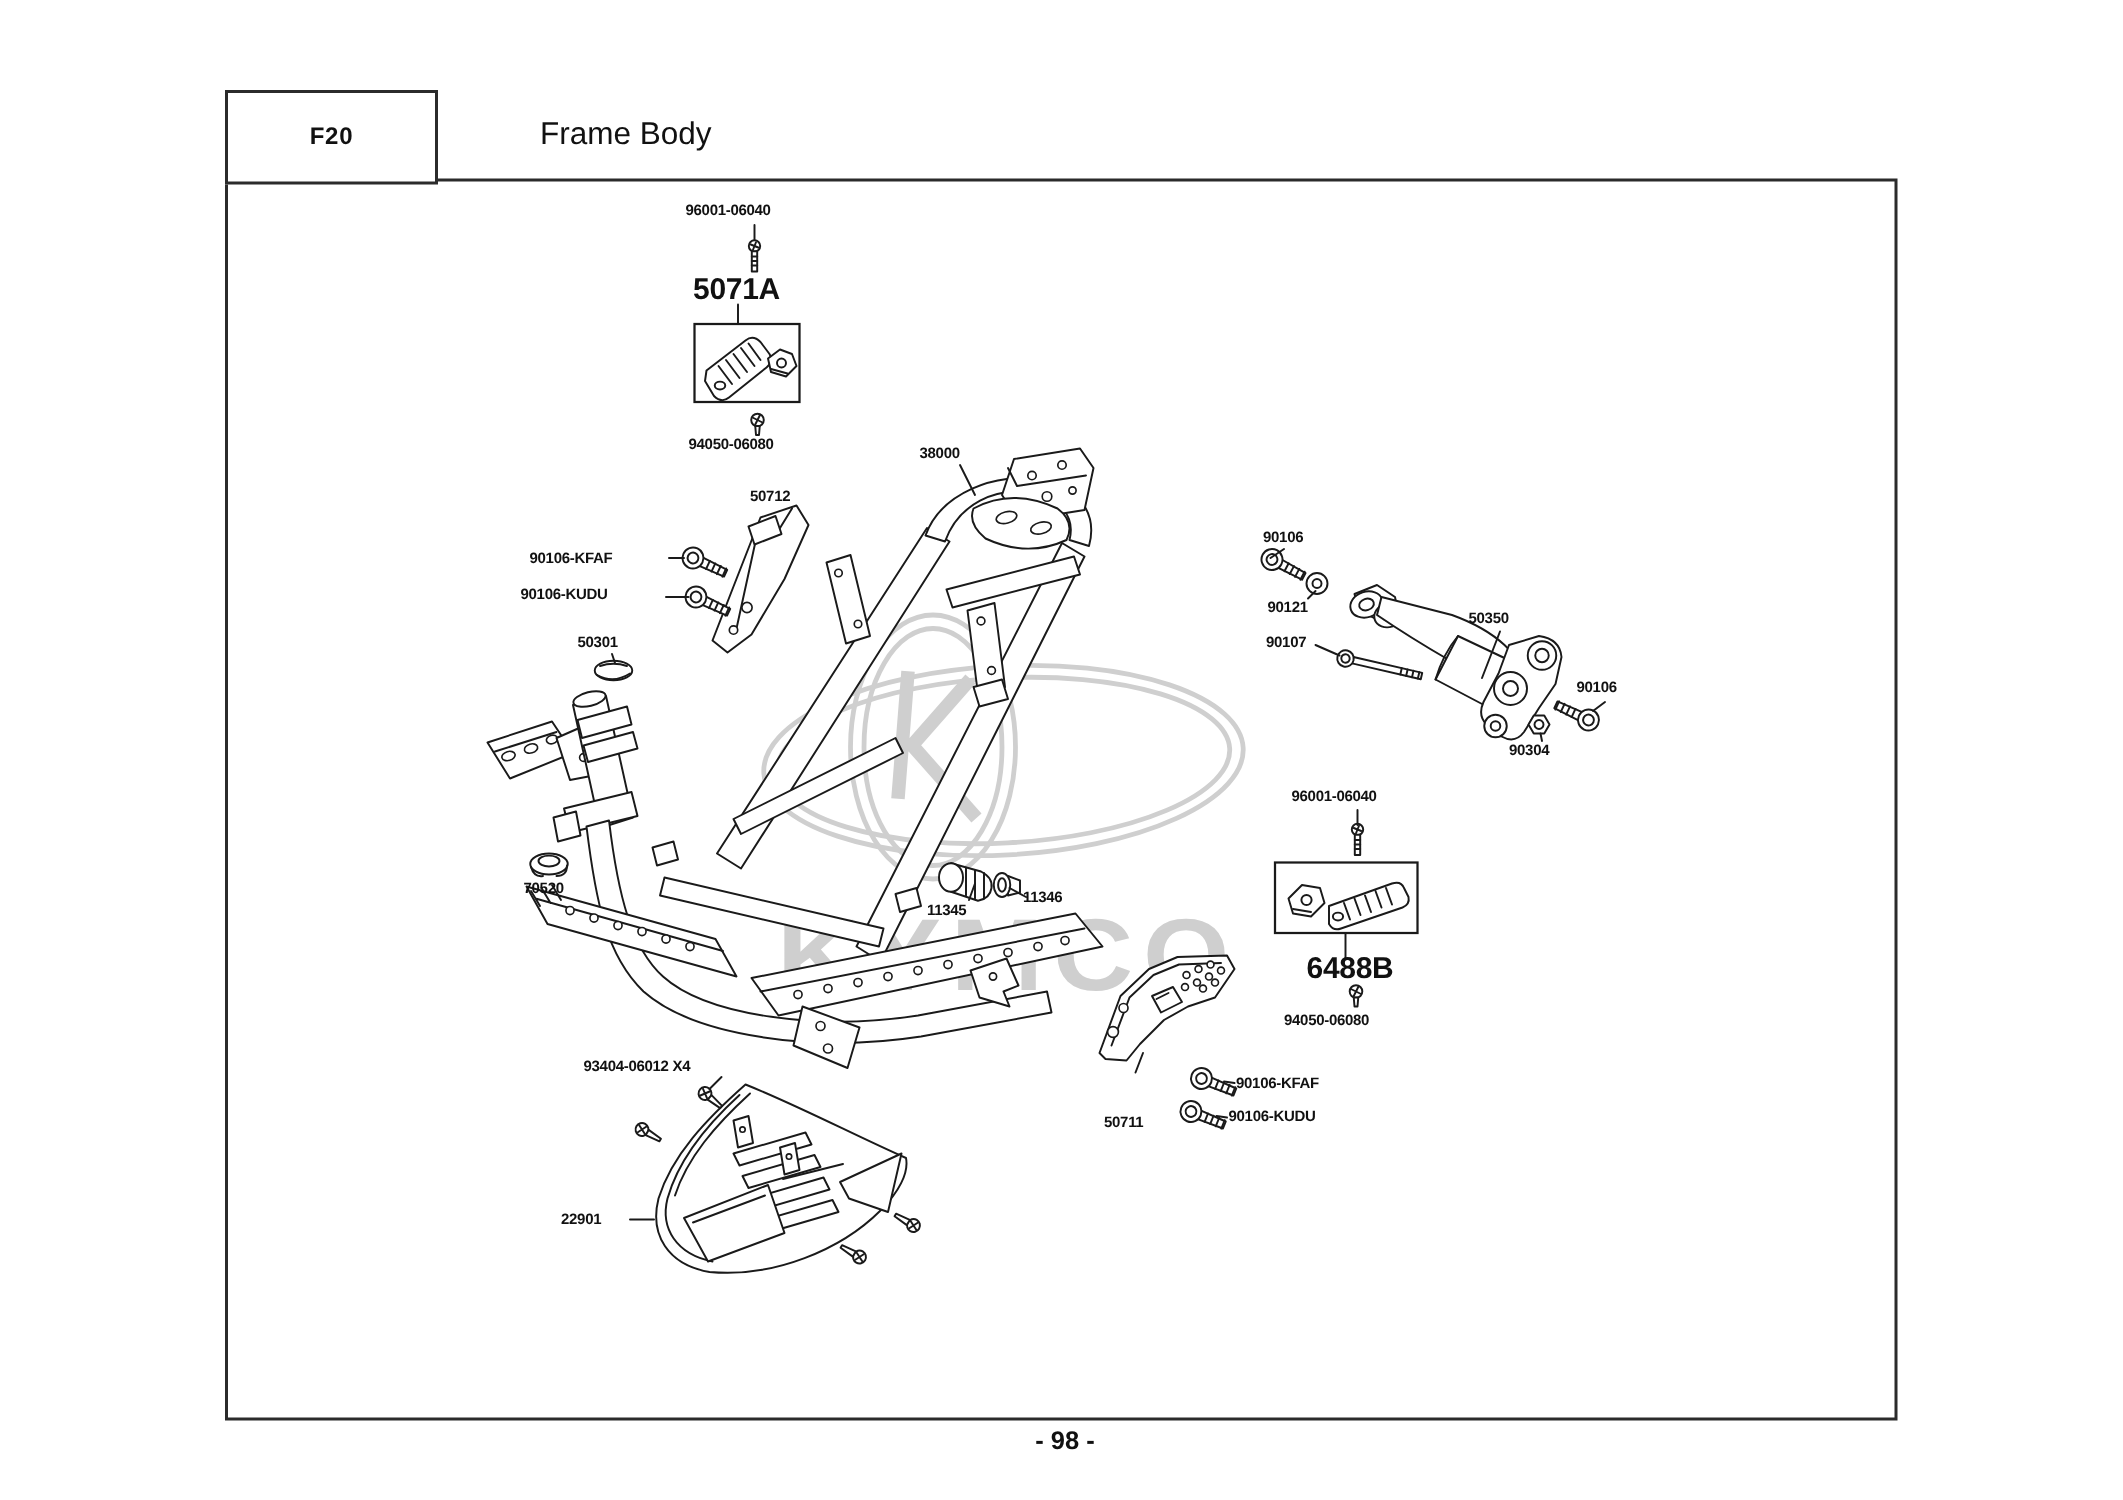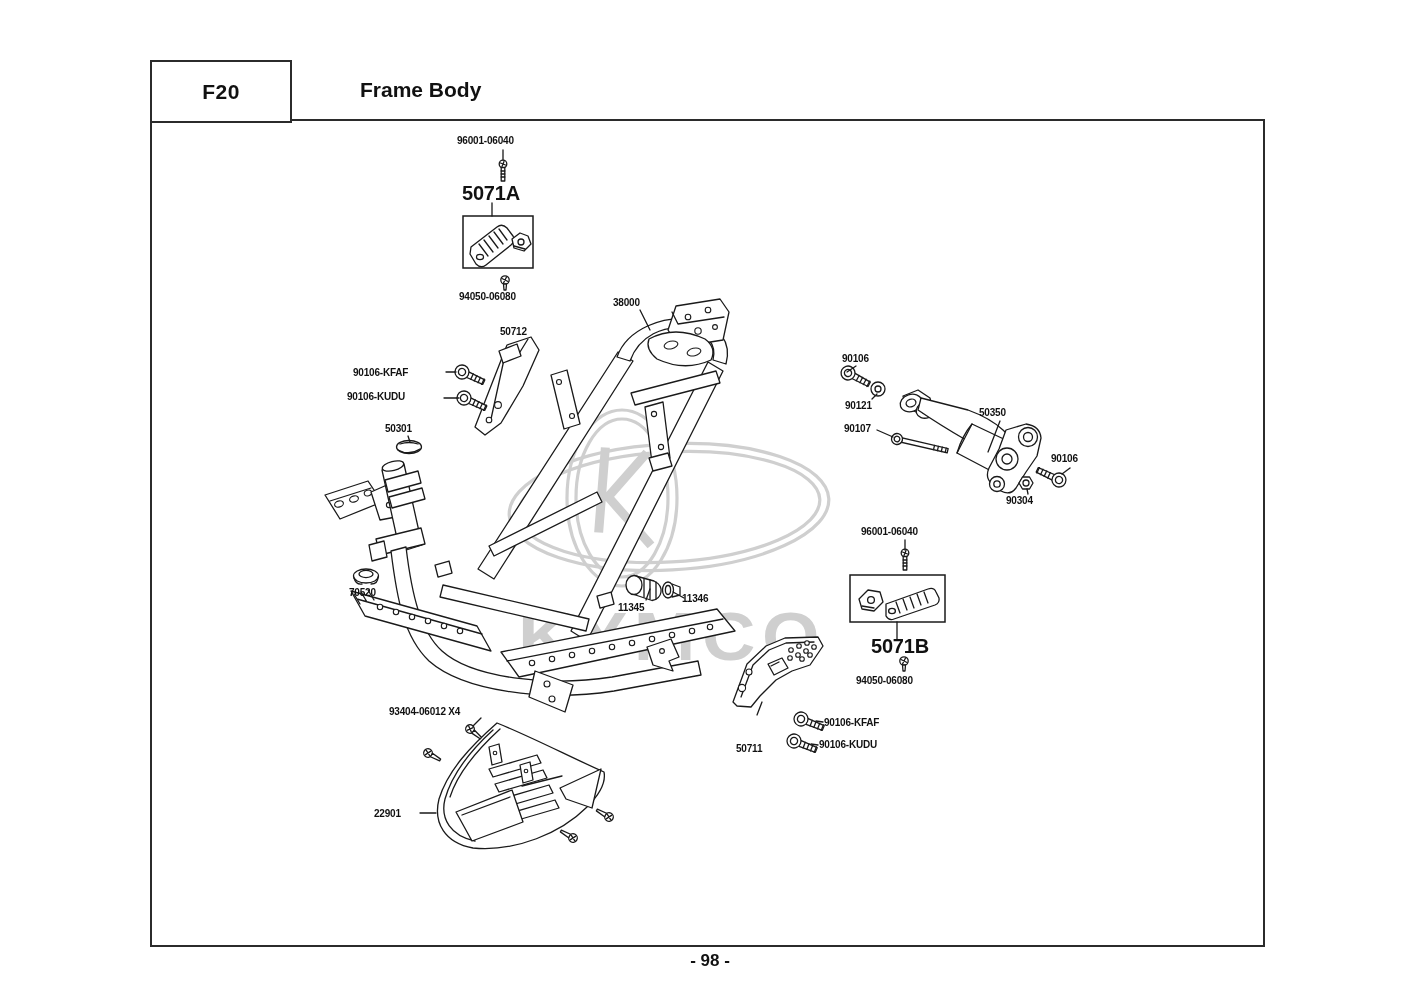--- a/index.html
+++ b/index.html
@@ -1,22 +1,22 @@
 <!DOCTYPE html>
 <html><head>
 <meta charset="utf-8">
 <style>
   html,body{margin:0;padding:0;background:#fff;}
   .page{position:relative;width:1415px;height:1000px;background:#fff;overflow:hidden;
         font-family:"Liberation Sans",sans-serif;color:#111;}
   .header-code-box{position:absolute;left:150px;top:60px;width:138px;height:59px;
         border:2px solid #2b2b2b;background:#fff;z-index:5;
         display:flex;align-items:center;justify-content:center;}
-  .header-code-box span{font-size:21px;font-weight:bold;letter-spacing:.5px;}
-  .header-title{position:absolute;left:360px;top:78px;font-size:21px;font-weight:bold;z-index:5;}
+  .header-code-box span{font-size:16px;font-weight:bold;letter-spacing:.5px;}
+  .header-title{position:absolute;left:360px;top:78px;font-size:21px;font-weight:normal;z-index:5;}
   .diagram-frame{position:absolute;left:150px;top:119px;width:1111px;height:824px;
         border:2px solid #2b2b2b;background:#fff;z-index:1;}
   svg.art{position:absolute;left:0;top:0;z-index:2;}
   .plabel{position:absolute;font-size:10px;font-weight:bold;letter-spacing:-0.2px;
         white-space:nowrap;z-index:4;line-height:15px;}
   .plabel.lg{font-size:20px;}
   .page-number{position:absolute;left:630px;top:951px;width:160px;text-align:center;
         font-size:17px;font-weight:bold;z-index:5;}
   .ln{fill:none;stroke:#1a1a1a;stroke-width:1.3;stroke-linejoin:round;stroke-linecap:round;}
   .fw{fill:#fff;stroke:#1a1a1a;stroke-width:1.3;stroke-linejoin:round;}
@@ -342,21 +342,21 @@
   <div class="plabel" style="left:353px;top:365px">90106-KFAF</div>
   <div class="plabel" style="left:347px;top:389px">90106-KUDU</div>
   <div class="plabel" style="left:385px;top:421px">50301</div>
   <div class="plabel" style="left:842px;top:351px">90106</div>
   <div class="plabel" style="left:845px;top:398px">90121</div>
   <div class="plabel" style="left:844px;top:421px">90107</div>
   <div class="plabel" style="left:979px;top:405px">50350</div>
   <div class="plabel" style="left:1051px;top:451px">90106</div>
   <div class="plabel" style="left:1006px;top:493px">90304</div>
   <div class="plabel" style="left:861px;top:524px">96001-06040</div>
-  <div class="plabel lg" style="left:871px;top:639px">5071B</div>
+  <div class="plabel lg" style="left:871px;top:639px">6488B</div>
   <div class="plabel" style="left:856px;top:673px">94050-06080</div>
   <div class="plabel" style="left:349px;top:585px">70520</div>
   <div class="plabel" style="left:618px;top:600px">11345</div>
   <div class="plabel" style="left:682px;top:591px">11346</div>
   <div class="plabel" style="left:389px;top:704px">93404-06012 X4</div>
   <div class="plabel" style="left:374px;top:806px">22901</div>
   <div class="plabel" style="left:736px;top:741px">50711</div>
   <div class="plabel" style="left:824px;top:715px">90106-KFAF</div>
   <div class="plabel" style="left:819px;top:737px">90106-KUDU</div>
 

